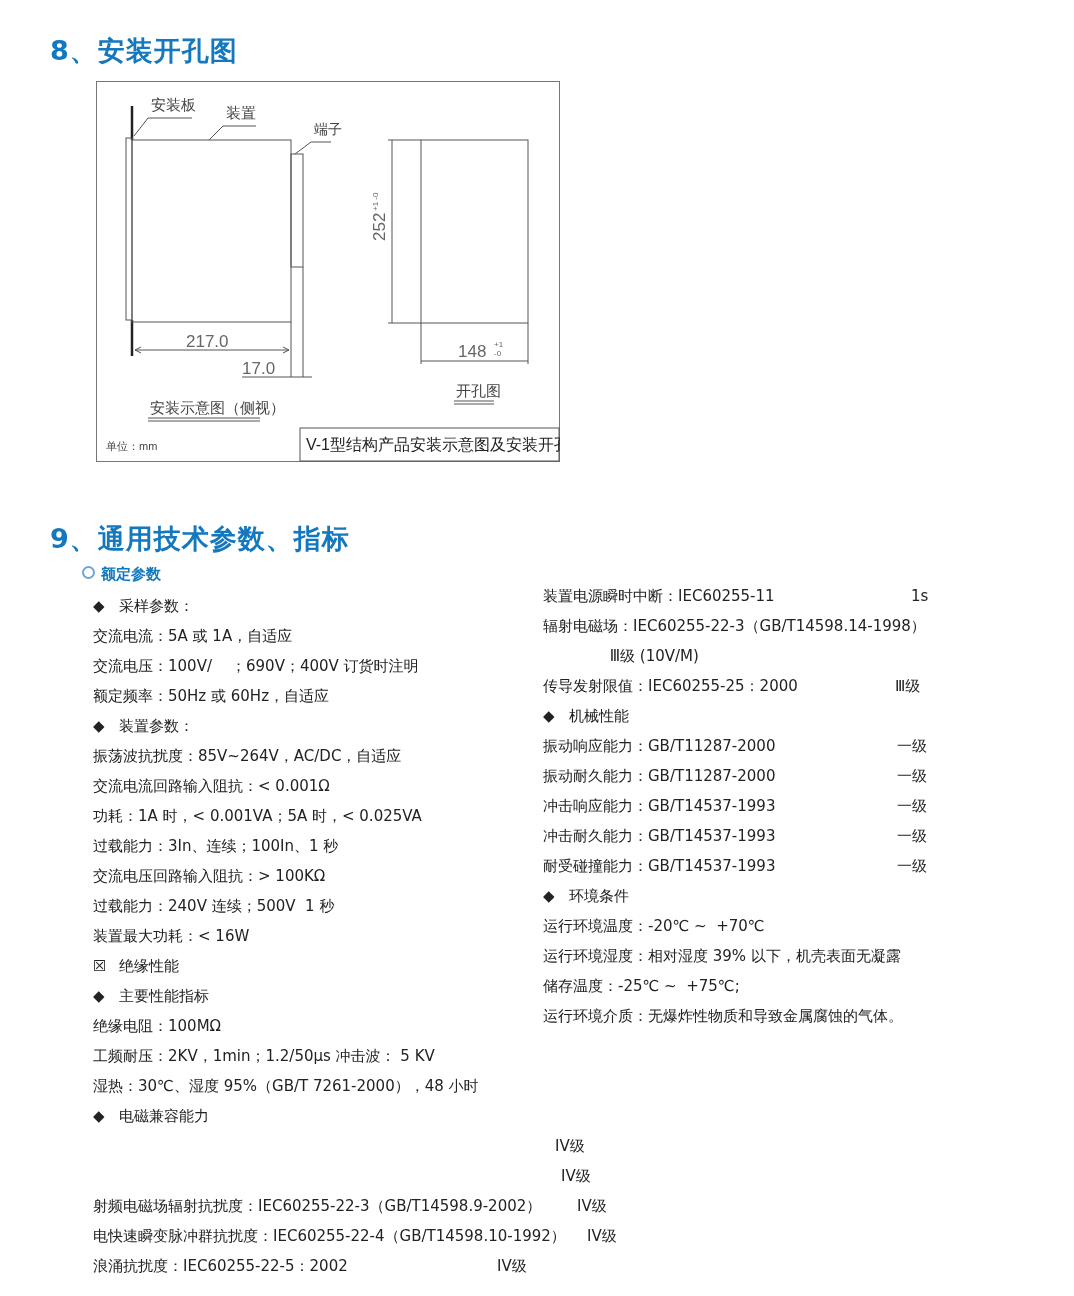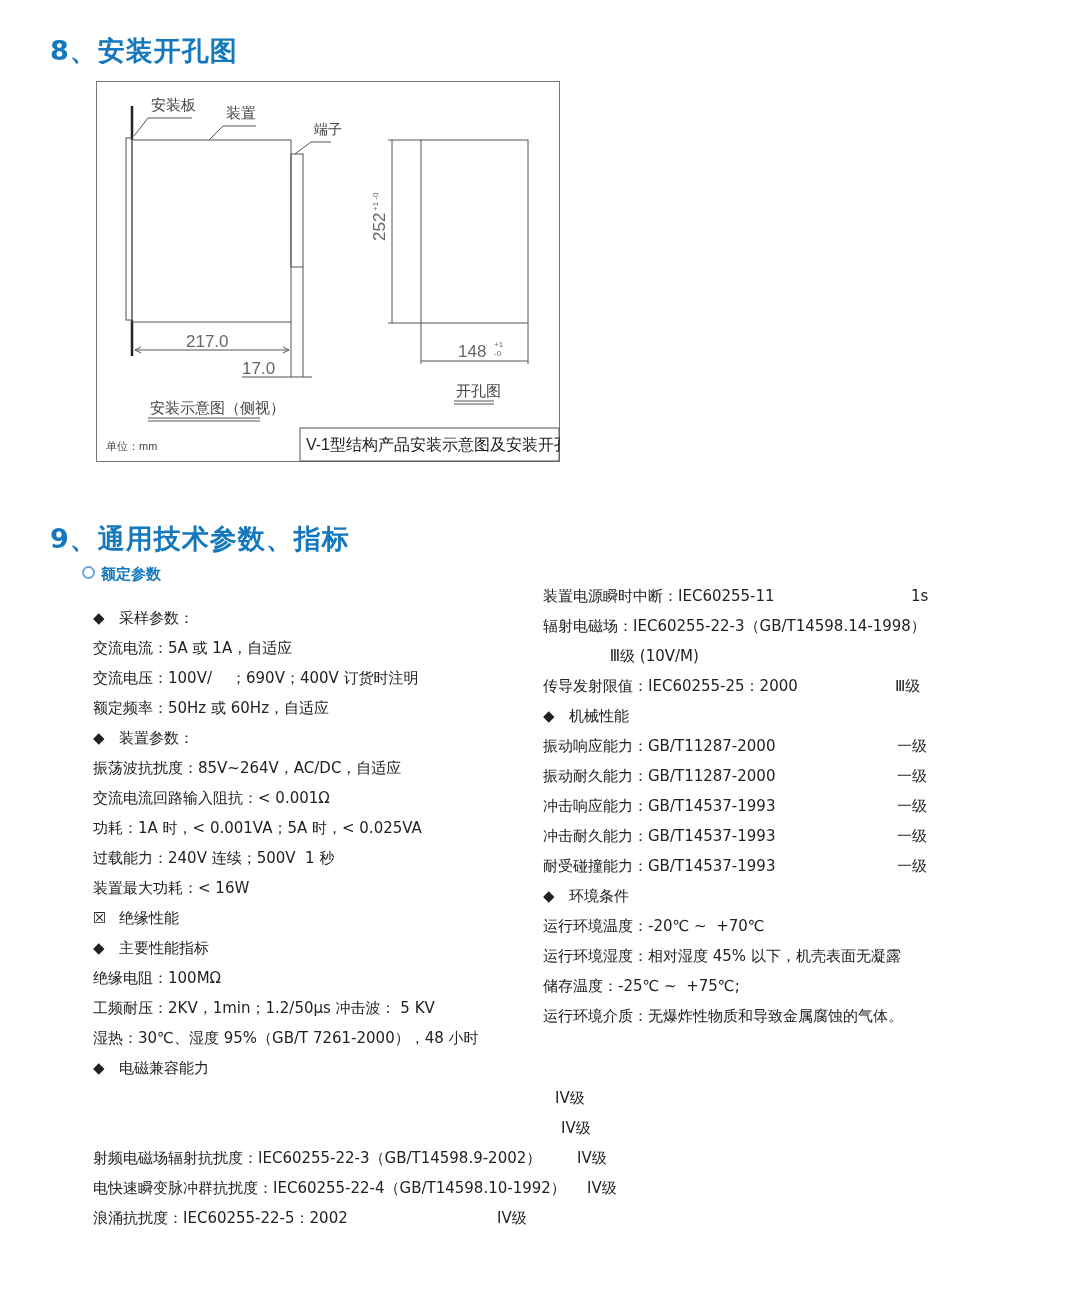--- a/index.html
+++ b/index.html
@@ -74,29 +74,31 @@
     </g>
   </svg>
 </div>
 
 <div class="h1" style="top:521px;">9、通用技术参数、指标</div>
 
 <div class="sub">
   <span class="ring"></span><span>额定参数</span>
 </div>
 
-<div class="col" id="left-col" style="left:93px; top:591px; width:440px;margin-top:12px;">
+<div class="col" id="left-col" style="left:93px; top:591px; width:440px;">
     <div class="row"><span class="bullet">◆</span><span>采样参数：</span></div>
     <div class="row"><span>交流电流：5A 或 1A，自适应</span></div>
     <div class="row"><span>交流电压：100V/    ；690V；400V 订货时注明</span></div>
     <div class="row"><span>额定频率：50Hz 或 60Hz，自适应</span></div>
     <div class="row"><span class="bullet">◆</span><span>装置参数：</span></div>
     <div class="row"><span>振荡波抗扰度：85V~264V，AC/DC，自适应</span></div>
     <div class="row"><span>交流电流回路输入阻抗：&lt; 0.001Ω</span></div>
     <div class="row"><span>功耗：1A 时，&lt; 0.001VA；5A 时，&lt; 0.025VA</span></div>
+    <div class="row"><span>过载能力：3In、连续；100In、1 秒</span></div>
+    <div class="row"><span>交流电压回路输入阻抗：&gt; 100KΩ</span></div>
     <div class="row"><span>过载能力：240V 连续；500V  1 秒</span></div>
     <div class="row"><span>装置最大功耗：&lt; 16W</span></div>
     <div class="row"><span class="bullet">☒</span><span>绝缘性能</span></div>
     <div class="row"><span class="bullet">◆</span><span>主要性能指标</span></div>
     <div class="row"><span>绝缘电阻：100MΩ</span></div>
     <div class="row"><span>工频耐压：2KV，1min；1.2/50μs 冲击波： 5 KV</span></div>
     <div class="row"><span>湿热：30℃、湿度 95%（GB/T 7261-2000），48 小时</span></div>
     <div class="row"><span class="bullet">◆</span><span>电磁兼容能力</span></div>
     <div class="row"><span class="grade" style="left: 462px;">IV级</span></div>
     <div class="row"><span class="grade" style="left: 468px;">IV级</span></div>
@@ -110,16 +112,16 @@
     <div class="row"><span>              Ⅲ级 (10V/M)</span></div>
     <div class="row"><span>传导发射限值：IEC60255-25：2000</span><span class="grade" style="left: 352px; font-family: Liberation Serif, serif;">Ⅲ级</span></div>
     <div class="row"><span class="bullet">◆</span><span>机械性能</span></div>
     <div class="row"><span>振动响应能力：GB/T11287-2000</span><span class="grade" style="left: 354px;">一级</span></div>
     <div class="row"><span>振动耐久能力：GB/T11287-2000</span><span class="grade" style="left: 354px;">一级</span></div>
     <div class="row"><span>冲击响应能力：GB/T14537-1993</span><span class="grade" style="left: 354px;">一级</span></div>
     <div class="row"><span>冲击耐久能力：GB/T14537-1993</span><span class="grade" style="left: 354px;">一级</span></div>
     <div class="row"><span>耐受碰撞能力：GB/T14537-1993</span><span class="grade" style="left: 354px;">一级</span></div>
     <div class="row"><span class="bullet">◆</span><span>环境条件</span></div>
     <div class="row"><span>运行环境温度：-20℃ ~  +70℃</span></div>
-    <div class="row"><span>运行环境湿度：相对湿度 45% 以下，机壳表面无凝露</span></div>
+    <div class="row"><span>运行环境湿度：相对湿度 39% 以下，机壳表面无凝露</span></div>
     <div class="row"><span>储存温度：-25℃ ~  +75℃;</span></div>
     <div class="row"><span>运行环境介质：无爆炸性物质和导致金属腐蚀的气体。</span></div>
   </div>
 
 </body></html>

